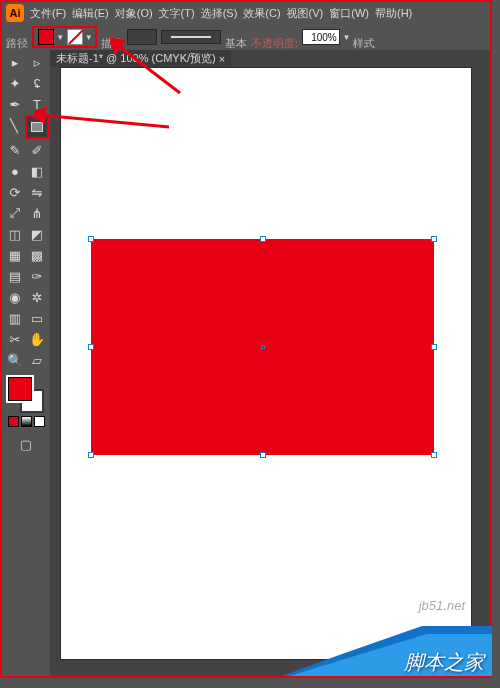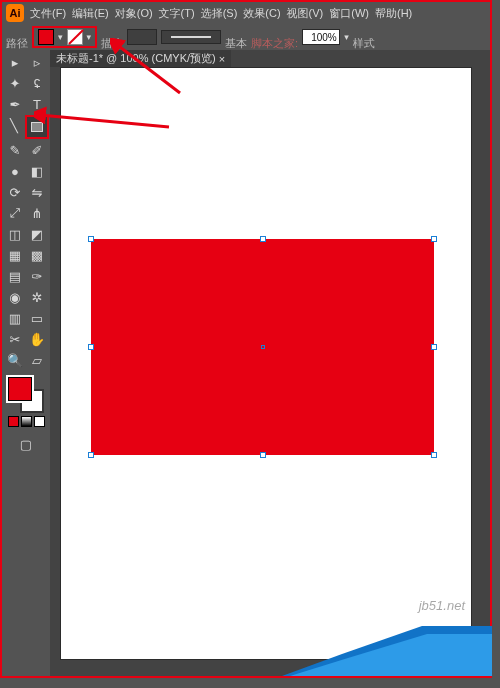--- a/index.html
+++ b/index.html
@@ -67,21 +67,21 @@
       <span class="chev">▾</span>
       <div class="swatch-stroke"></div>
       <span class="chev">▾</span>
     </div>
     <span class="lab">描边</span>
     <input class="strokeweight" value="" style="">
     <div class="brushprev">
         <div class="line"></div>
       </div>
     <span class="lab">基本</span>
-    <span class="lab" style="color:#b85c5c">脚本之家:</span>
+    <span class="lab" style="color:#b85c5c">不透明度:</span>
     <div class="opacitybox">100%</div>
     <span class="chev">▾</span>
     <span class="lab">样式</span>
   </div>
 
   <div class="main">
     <div class="tools">
       <div class="toolrow">
           <div class="tool">▸</div>
           <div class="tool">▹</div>
@@ -195,13 +195,14 @@
       </defs>
     <line x1="135" y1="30" x2="6" y2="18" stroke="#e60012" stroke-width="3" marker-end="url(#ah2)"></line>
   </svg>
 
   <div class="finger">
     <svg viewBox="0 0 210 70" width="210" height="70">
       <polygon points="0,70 210,70 210,20 140,20 60,48" fill="#1173c7"></polygon>
       <polygon points="8,70 210,70 210,28 145,28 66,52" fill="#2d9be8"></polygon>
     </svg>
   </div>
+  <div class="caption">脚本之家</div>
 </div>
 
 </body></html>

